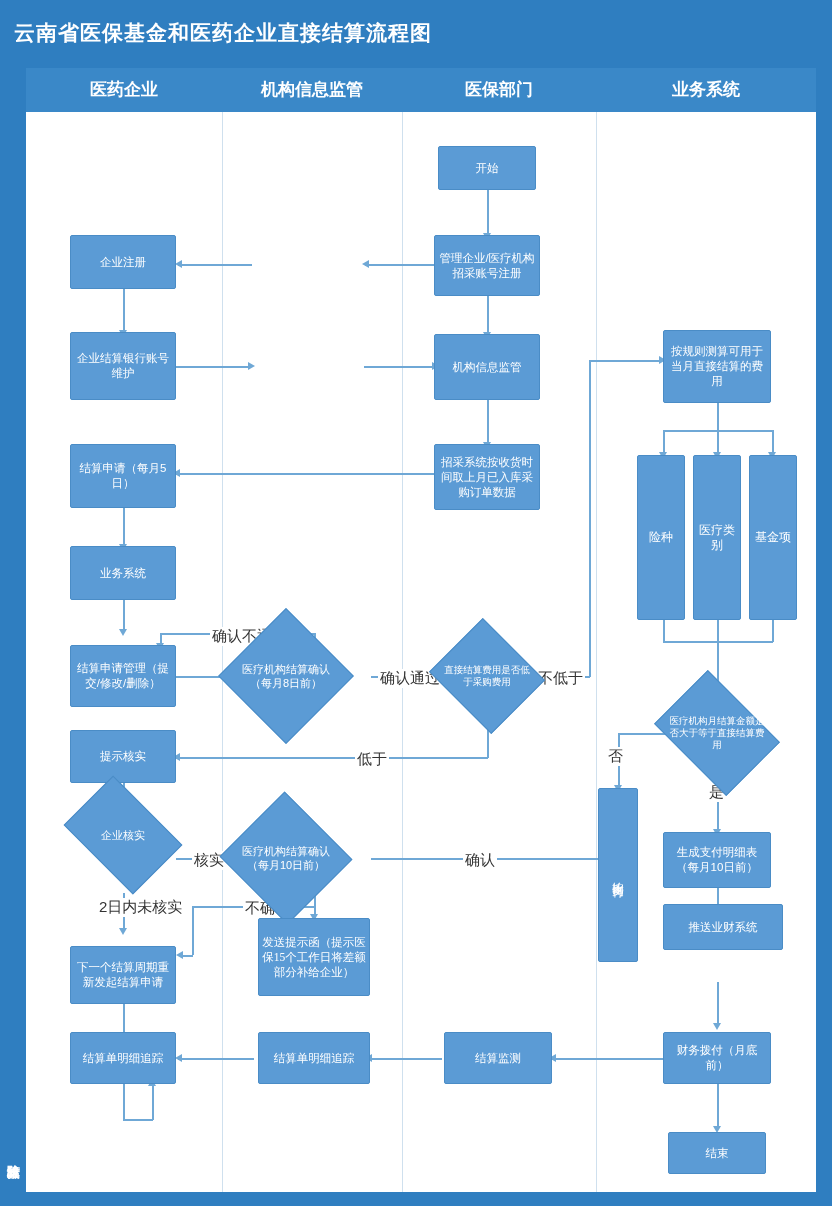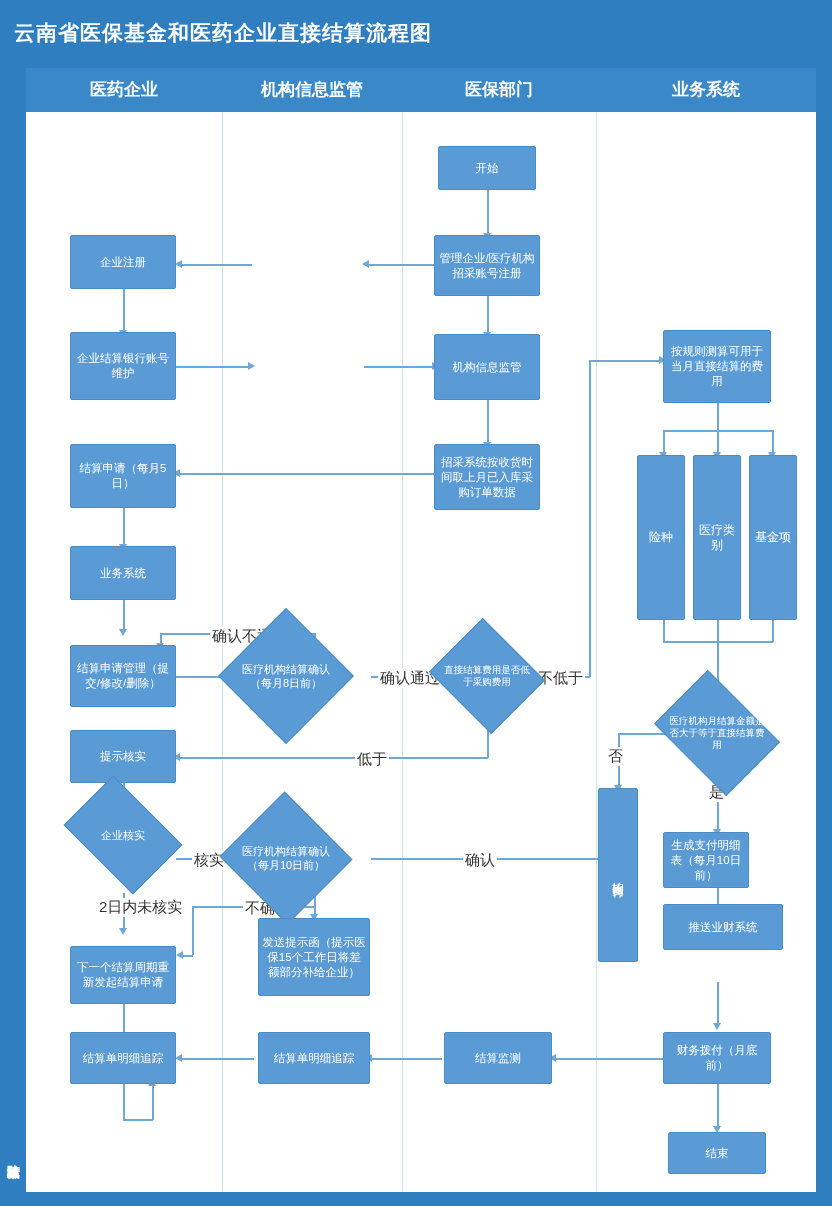--- a/index.html
+++ b/index.html
@@ -267,35 +267,35 @@
     <div class="shape"></div>
     <div class="txt">企业核实</div>
   </div>
 
   <div class="dia" style="left:238px;top:812px;width:96px;height:92px;">
     <div class="shape"></div>
     <div class="txt">医疗机构结算确认（每月10日前）</div>
   </div>
 
   <div class="node" style="left:70px;top:930px;width:106px;height:58px;margin-top:16px;">下一个结算周期重新发起结算申请</div>
-  <div class="node" style="left:258px;top:918px;width:112px;height:78px;">发送提示函（提示医保15个工作日将差额部分补给企业）</div>
+  <div class="node" style="left:258px;top:918px;width:112px;height:78px;font-family:Liberation Serif, serif;">发送提示函（提示医保15个工作日将差额部分补给企业）</div>
 
   <div class="node" style="left:70px;top:1032px;width:106px;height:52px;">结算单明细追踪</div>
   <div class="node" style="left:258px;top:1032px;width:112px;height:52px;">结算单明细追踪</div>
   <div class="node" style="left:444px;top:1032px;width:108px;height:52px;">结算监测</div>
 
   <div class="node" style="left:663px;top:330px;width:108px;height:73px;">按规则测算可用于当月直接结算的费用</div>
   <div class="node tall" style="left:637px;top:455px;width:48px;height:165px;">险种</div>
   <div class="node tall" style="left:693px;top:455px;width:48px;height:165px;">医疗类别</div>
   <div class="node tall" style="left:749px;top:455px;width:48px;height:165px;">基金项</div>
 
   <div class="dia small" style="left:666px;top:695px;width:102px;height:76px;">
     <div class="shape"></div>
     <div class="txt">医疗机构月结算金额是否大于等于直接结算费用</div>
   </div>
 
   <div class="node vert" style="left:598px;top:788px;width:40px;height:174px;">按比例支付</div>
 
-  <div class="node" style="left:663px;top:832px;width:86px;height:56px;">生成支付明细表（每月10日前）</div>
+  <div class="node" style="left:663px;top:832px;width:108px;height:56px;">生成支付明细表（每月10日前）</div>
   <div class="node" style="left:663px;top:904px;width:120px;height:46px;">推送业财系统</div>
   <div class="node" style="left:663px;top:1032px;width:108px;height:52px;">财务拨付（月底前）</div>
   <div class="node term" style="left:668px;top:1132px;width:98px;height:42px;">结束</div>
 </div>
 
 </body></html>

